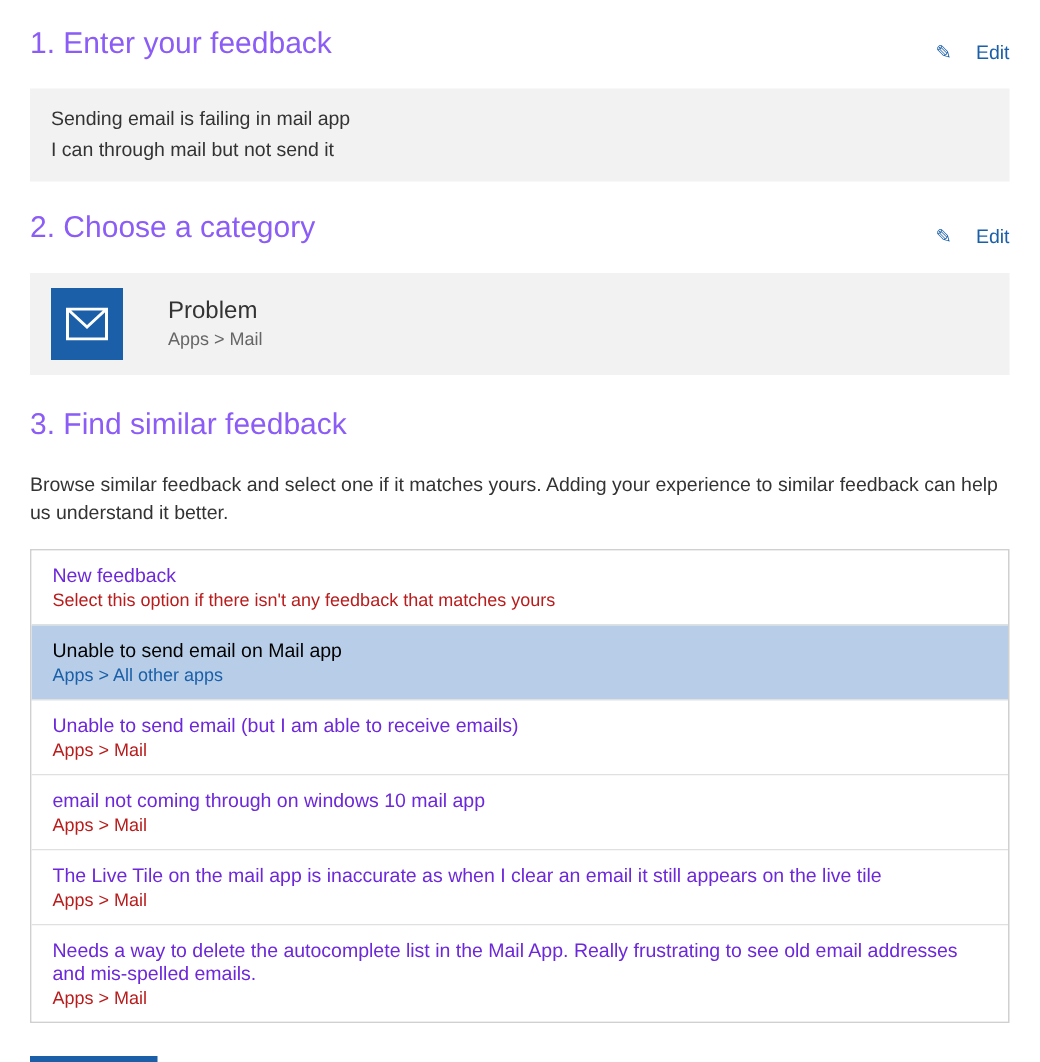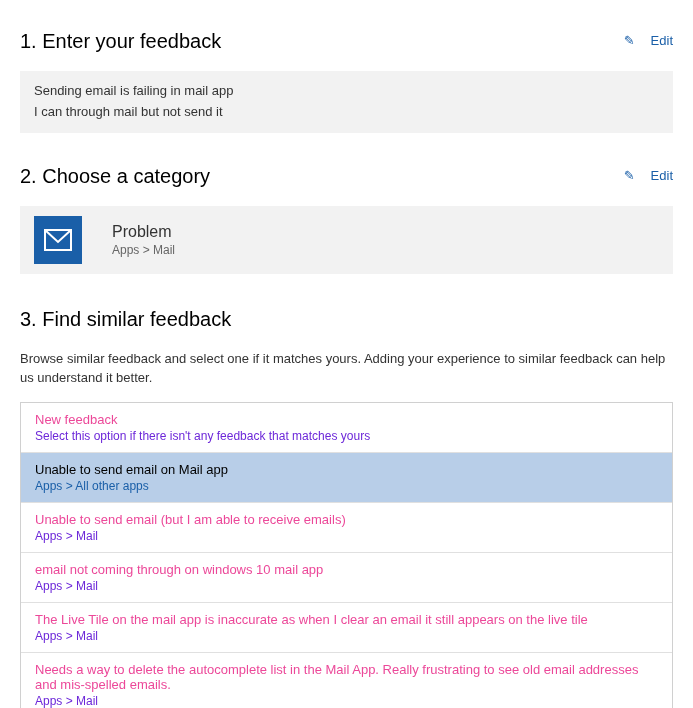--- a/index.html
+++ b/index.html
@@ -10,23 +10,23 @@
       width: 693px;
       min-height: 708px;
       padding: 18px 20px 20px 20px;
       font-size: 14px;
     }
 
     
     .step-header {
       font-size: 20px;
       font-weight: 300;
-      color: #000000;
+      color: #8b5cf6;
       margin-bottom: 10px;
-      margin-top: 12px;
+      margin-top: 0;
     }
 
     
     .edit-link {
       color: #1a5fa8;
       font-size: 13px;
       cursor: pointer;
       display: flex;
       align-items: flex-end;
       gap: 16px;
@@ -105,30 +105,30 @@
       cursor: pointer;
       background: #fff;
       position: relative;
     }
     .feedback-item:last-child { border-bottom: none; }
     .feedback-item.selected {
       background: #b8cee8;
     }
     .feedback-item-title {
       font-size: 13px;
-      color: #ec4899;
+      color: #6d28d9;
       font-weight: 400;
     }
     .feedback-item.selected .feedback-item-title {
       color: #000000;
       font-weight: 400;
     }
     .feedback-item-sub {
       font-size: 12px;
-      color: #6d28d9;
+      color: #b91c1c;
       margin-top: 2px;
     }
     .feedback-item.selected .feedback-item-sub {
       color: #1a5fa8;
     }
 
     
     .list-wrapper {
       position: relative;
     }

